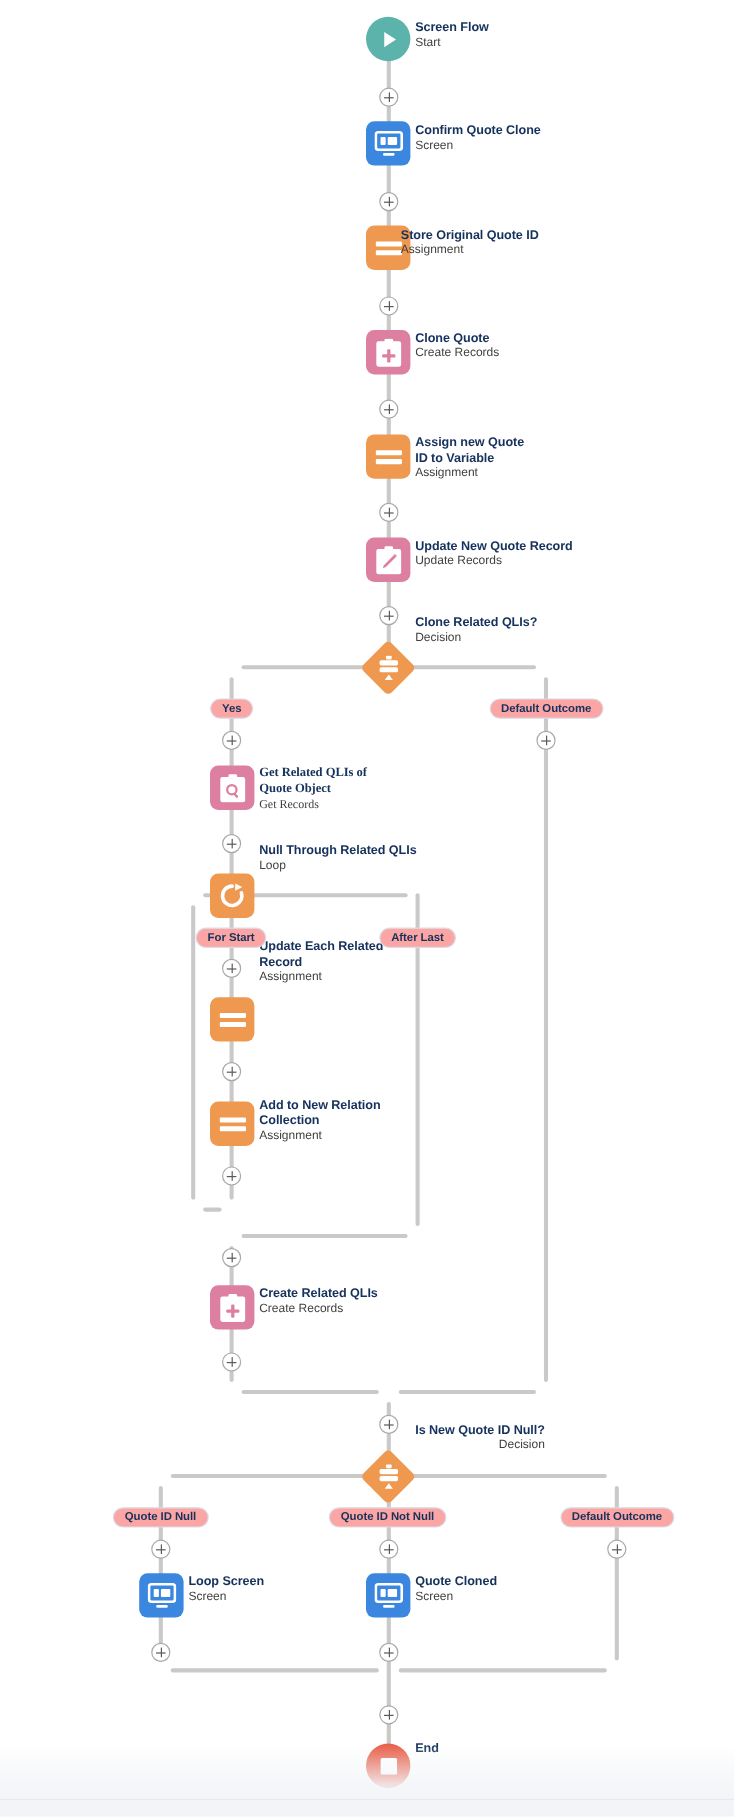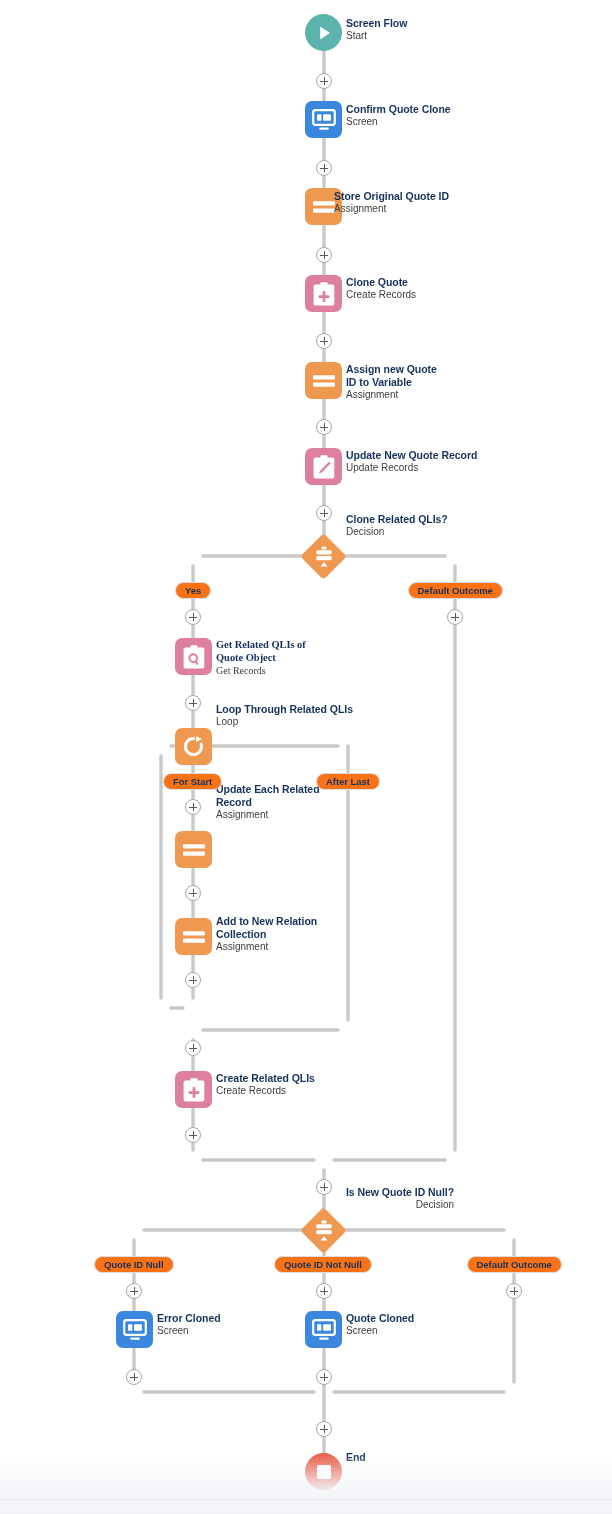--- a/index.html
+++ b/index.html
@@ -146,21 +146,21 @@
   .plus::after {
     top: 3px; left: 6.6px; height: 8px; width: 1.1px;
   }
 
   
   .pill {
     position: absolute;
     height: 17px;
     border: 1px solid #d8dde6;
     border-radius: 9px;
-    background: #f97316;
+    background: #fca5a5;
     color: #16325c;
     font-size: 9.5px;
     font-weight: bold;
     display: flex;
     align-items: center;
     justify-content: center;
     padding: 0 9px;
     box-sizing: border-box;
     white-space: nowrap;
     letter-spacing: -0.05px;
@@ -325,21 +325,21 @@
         </div>
       </div>
       <div class="node">
         <div class="node-icon" style="left: 175px; top: 728px; background: rgb(239, 153, 80);">
           <svg width="23" height="23" viewBox="0 0 24 24">
             <path d="M12 3.6 a8.4 8.4 0 1 0 8.0 5.9" fill="none" stroke="#ffffff" stroke-width="3.1" stroke-linecap="round"></path>
             <path d="M14.6 1.2 L20.8 4.3 L14.6 7.6 Z" fill="#ffffff"></path>
           </svg>
         </div>
         <div class="node-label" style="left: 216px; top: 703px;">
-          <div class="title">Loop Through Related QLIs</div>
+          <div class="title">Null Through Related QLIs</div>
           <div class="subtitle">Loop</div>
         </div>
       </div>
       <div class="node">
         <div class="node-icon" style="left: 175px; top: 831px; background: rgb(239, 153, 80);">
           <svg width="22" height="14" viewBox="0 0 22 14">
             <rect x="0" y="1.2" width="22" height="4.2" rx="1.1" fill="#ffffff"></rect>
             <rect x="0" y="8.6" width="22" height="4.2" rx="1.1" fill="#ffffff"></rect>
           </svg>
         </div>
@@ -392,21 +392,21 @@
       <div class="node">
         <div class="node-icon" style="left: 116px; top: 1311px; background: rgb(59, 135, 224);">
           <svg width="24" height="22" viewBox="0 0 24 22">
             <rect x="1.2" y="1.2" width="21.6" height="14.6" rx="2" fill="none" stroke="#ffffff" stroke-width="2.2"></rect>
             <rect x="5.1" y="5.2" width="4.3" height="6.6" rx="0.8" fill="#ffffff"></rect>
             <rect x="11.1" y="5.2" width="7.8" height="6.6" rx="0.8" fill="#ffffff"></rect>
             <rect x="7.2" y="18.4" width="9.6" height="2.4" rx="1.1" fill="#ffffff"></rect>
           </svg>
         </div>
         <div class="node-label" style="left: 157px; top: 1312px;">
-          <div class="title">Error Cloned</div>
+          <div class="title">Loop Screen</div>
           <div class="subtitle">Screen</div>
         </div>
       </div>
       <div class="node">
         <div class="node-icon" style="left: 305px; top: 1311px; background: rgb(59, 135, 224);">
           <svg width="24" height="22" viewBox="0 0 24 22">
             <rect x="1.2" y="1.2" width="21.6" height="14.6" rx="2" fill="none" stroke="#ffffff" stroke-width="2.2"></rect>
             <rect x="5.1" y="5.2" width="4.3" height="6.6" rx="0.8" fill="#ffffff"></rect>
             <rect x="11.1" y="5.2" width="7.8" height="6.6" rx="0.8" fill="#ffffff"></rect>
             <rect x="7.2" y="18.4" width="9.6" height="2.4" rx="1.1" fill="#ffffff"></rect>

